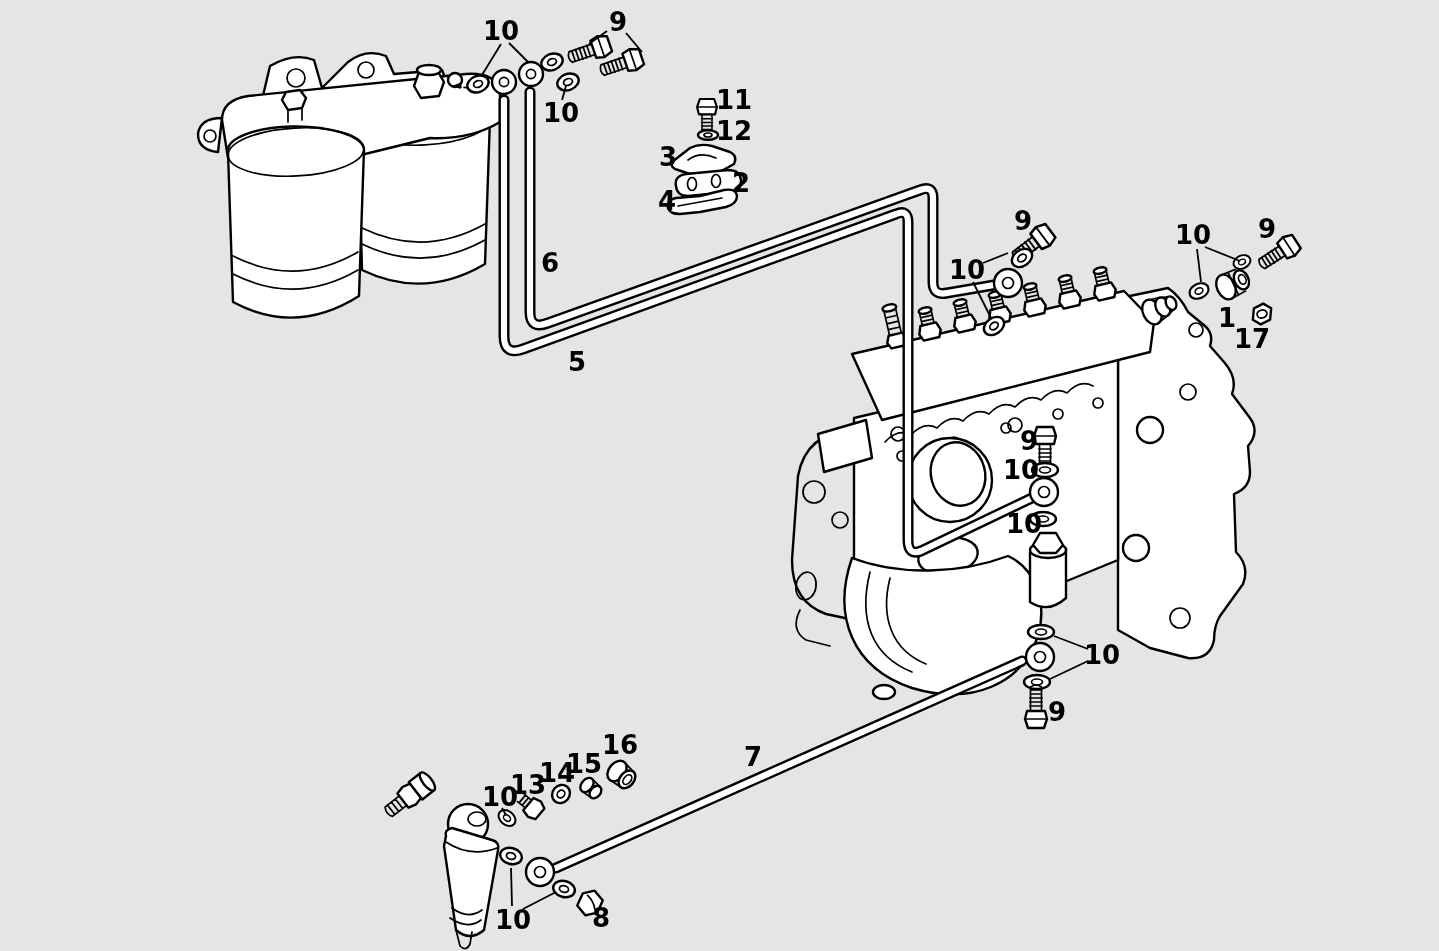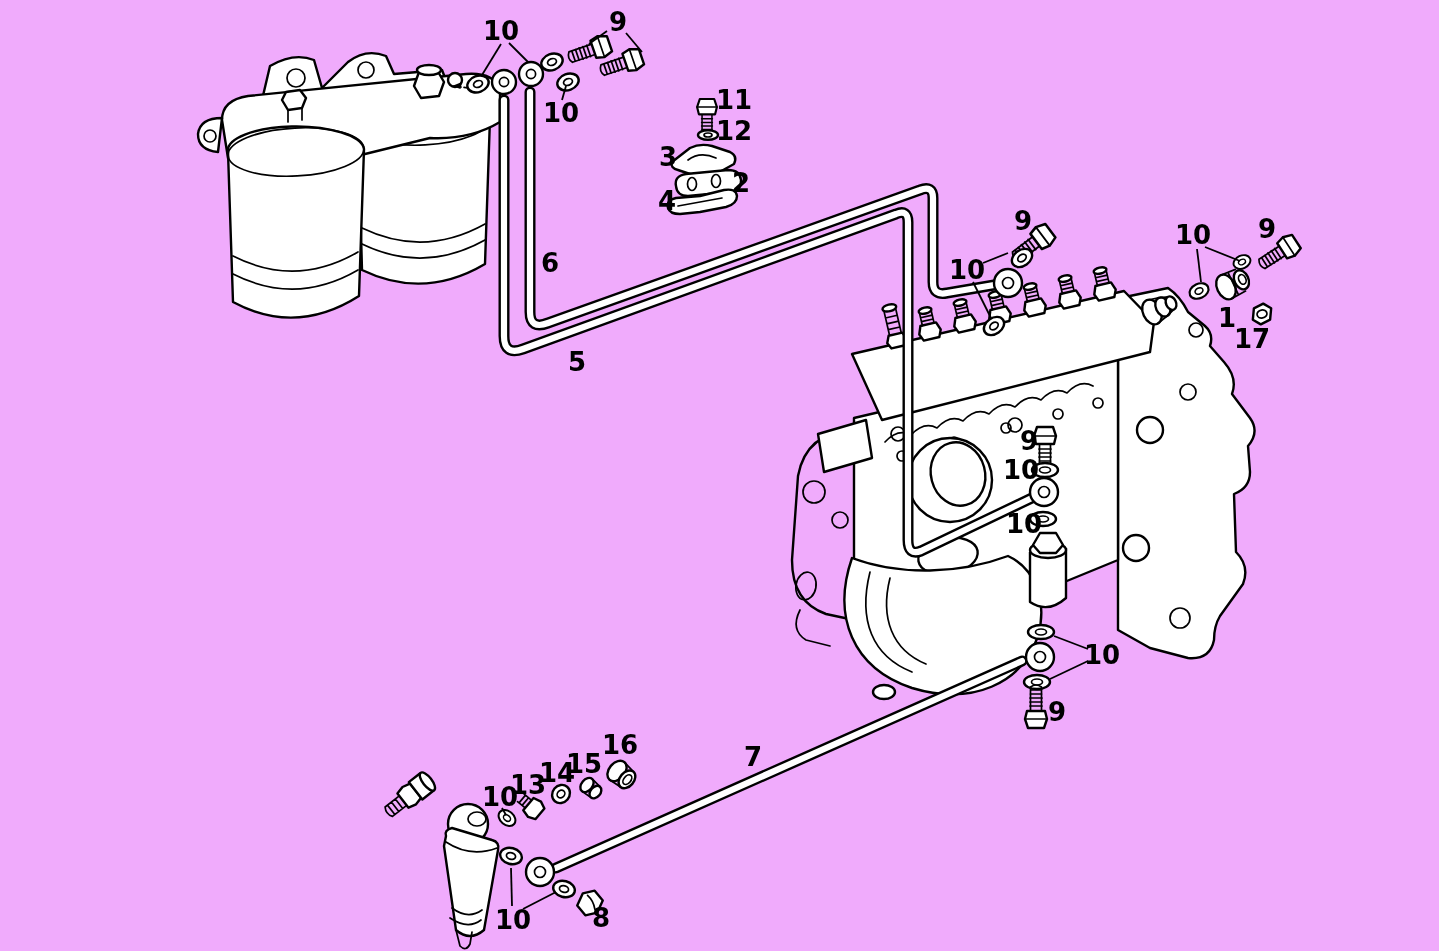--- a/index.html
+++ b/index.html
@@ -1,16 +1,16 @@
 <!DOCTYPE html>
 <html><head>
 <meta charset="utf-8">
 <style>
   html,body{margin:0;padding:0;background:#ffffff;}
-  .stage{position:relative;width:1439px;height:951px;background:#f0abfc;overflow:hidden;}
+  .stage{position:relative;width:1439px;height:951px;background:#e5e5e5;overflow:hidden;}
   svg{display:block;}
   .s{stroke:#000;fill:none;stroke-width:2.4;stroke-linejoin:round;stroke-linecap:round;}
   .sw{stroke:#000;fill:#fff;stroke-width:2.4;stroke-linejoin:round;}
   .t{stroke-width:1.7;}
   .pipeB{stroke:#000;stroke-width:11;fill:none;stroke-linejoin:round;stroke-linecap:round;}
   .pipeW{stroke:#fff;stroke-width:6.2;fill:none;stroke-linejoin:round;stroke-linecap:round;}
   #leader-layer polyline{stroke:#000;stroke-width:1.8;fill:none;}
   #callout-layer text{font-family:"DejaVu Sans",sans-serif;font-weight:700;font-size:26px;fill:#000;
     text-anchor:middle;dominant-baseline:central;}
 </style>

